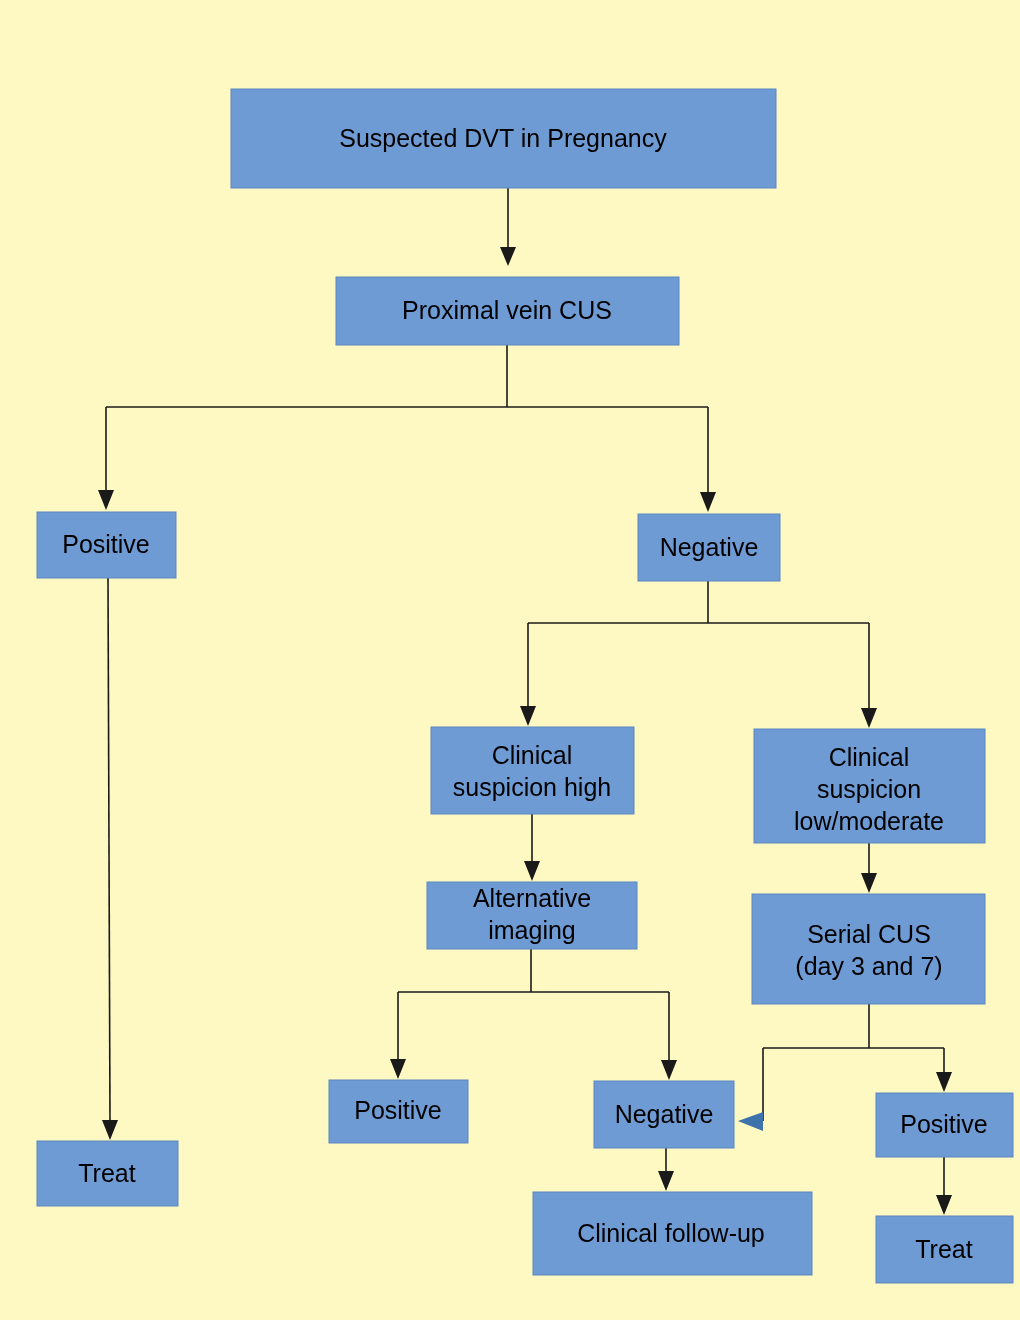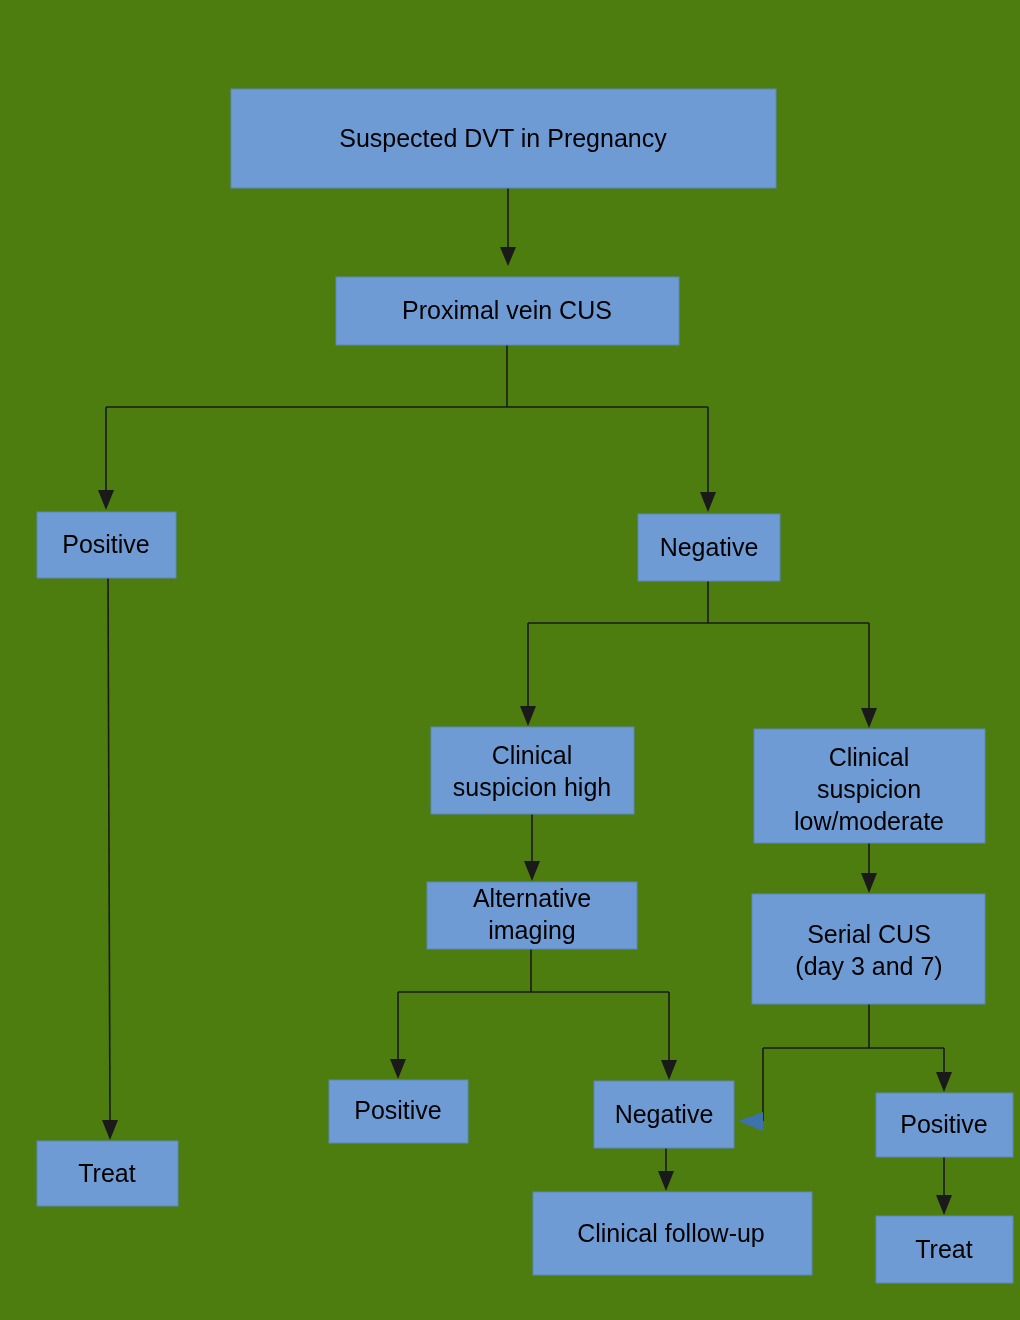--- a/index.html
+++ b/index.html
@@ -4,21 +4,21 @@
 <style>
   html, body {
     margin: 0;
     padding: 0;
     background: #ffffff;
   }
   #canvas {
     position: relative;
     width: 1020px;
     height: 1320px;
-    background: #4d7c0f;
+    background: #fef9c3;
     overflow: hidden;
     font-family: "Liberation Sans", sans-serif;
     text-decoration: underline;
   }
   svg.layer {
     position: absolute;
     left: 0;
     top: 0;
     width: 1020px;
     height: 1320px;

